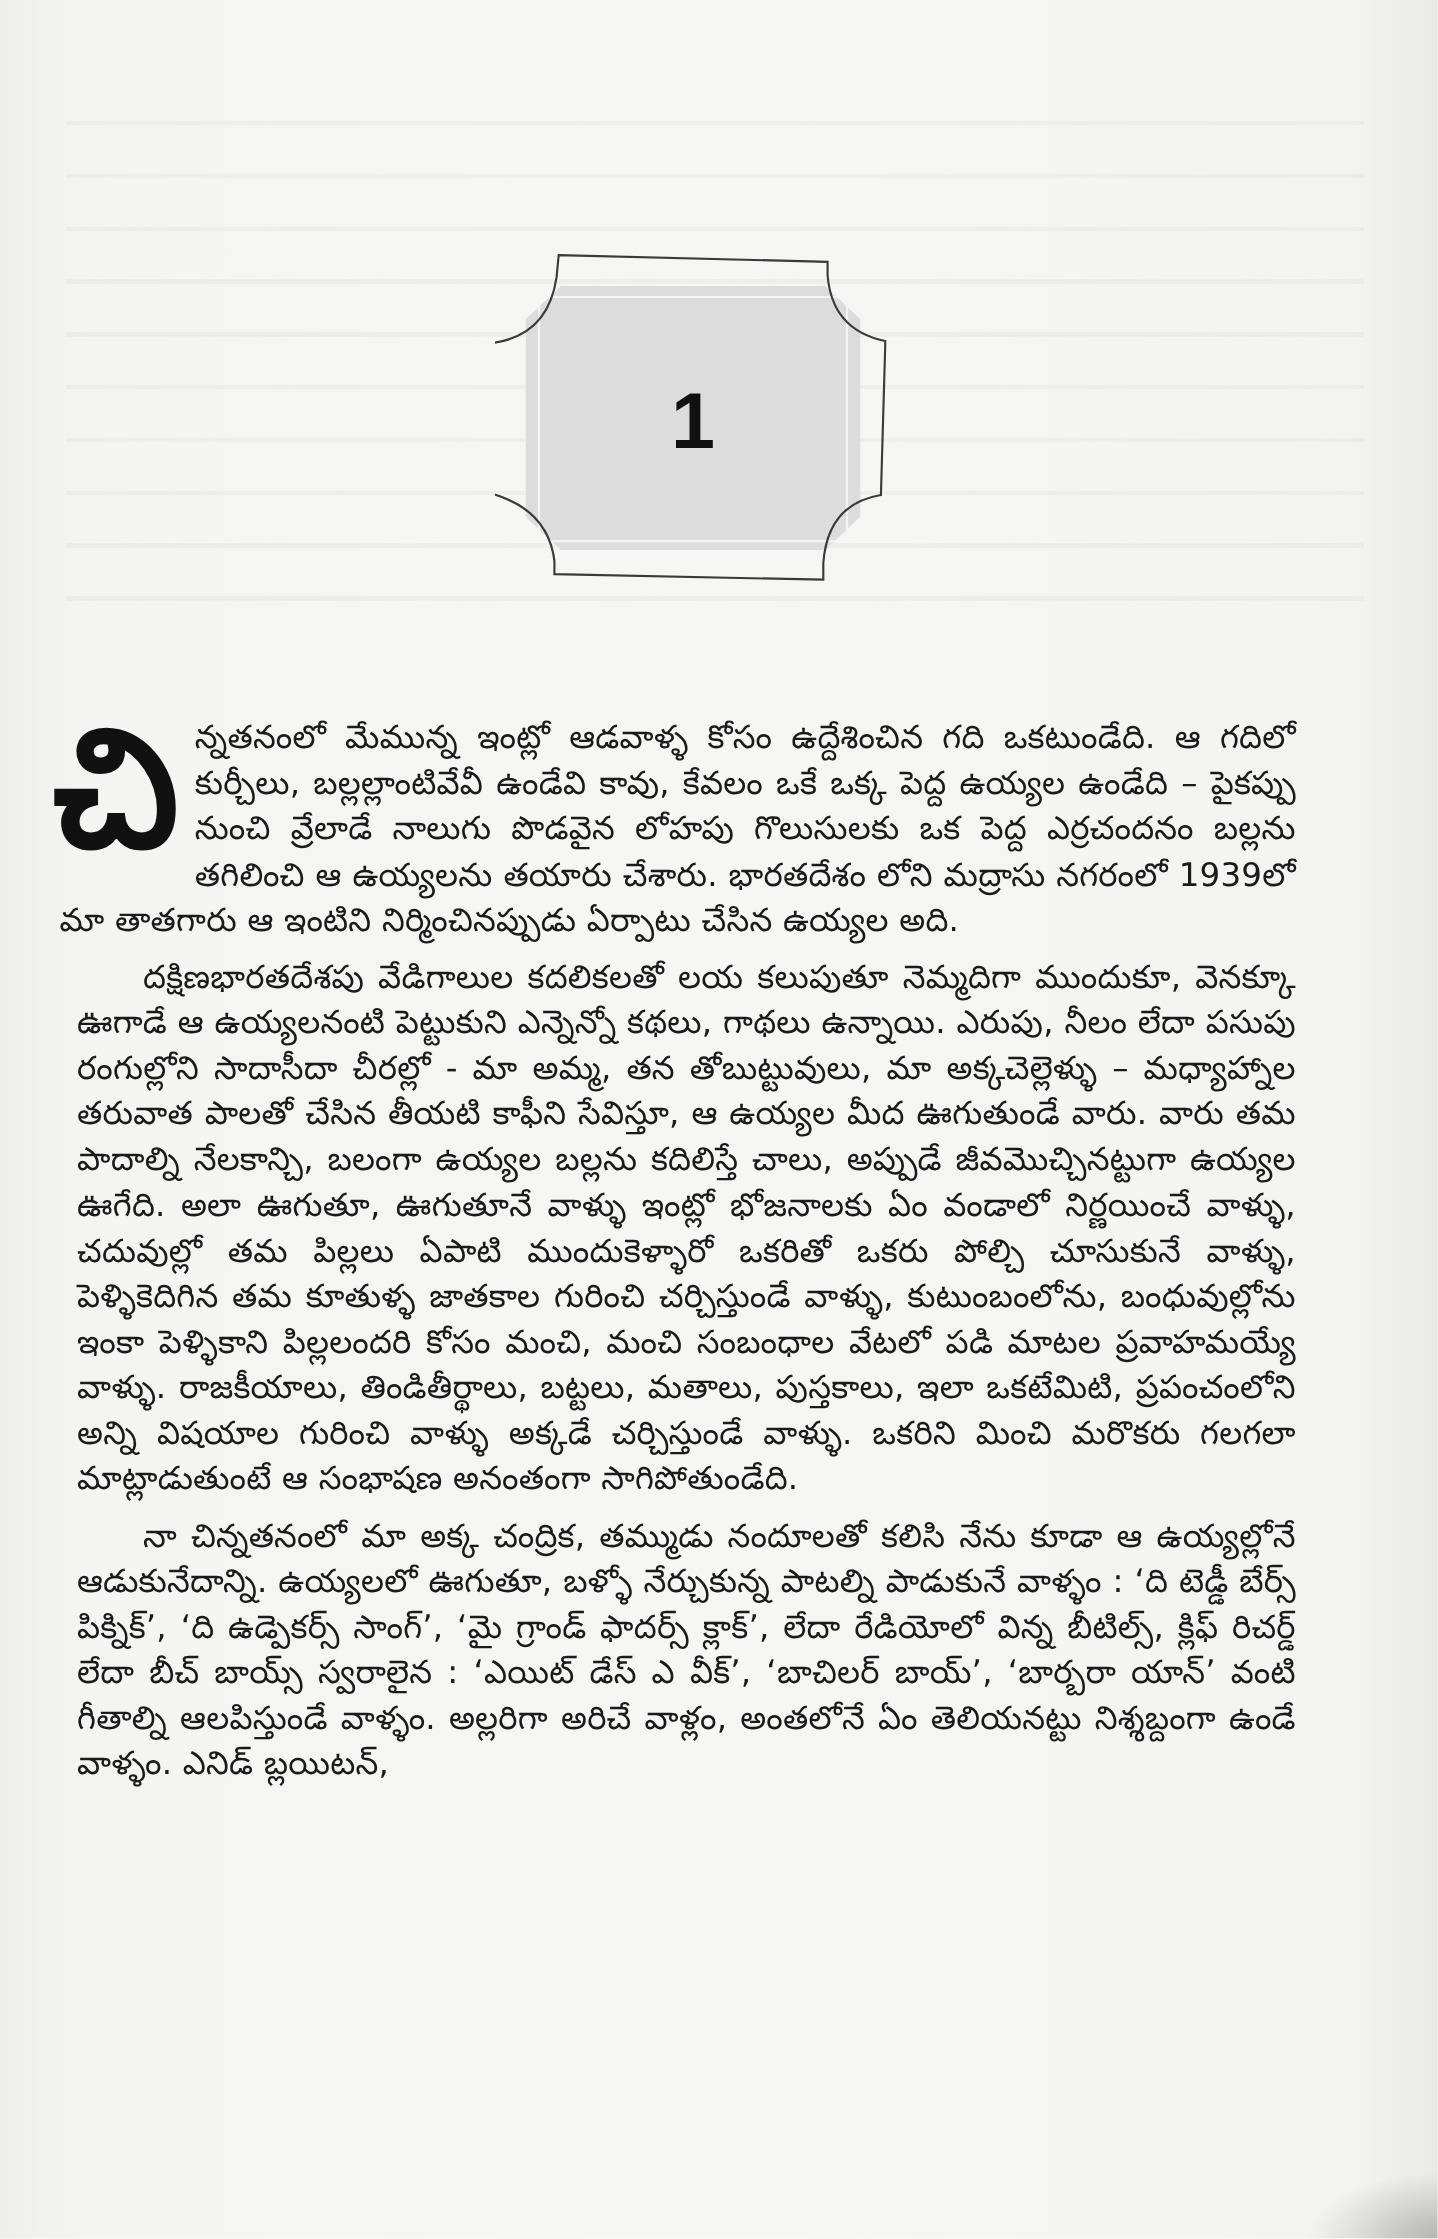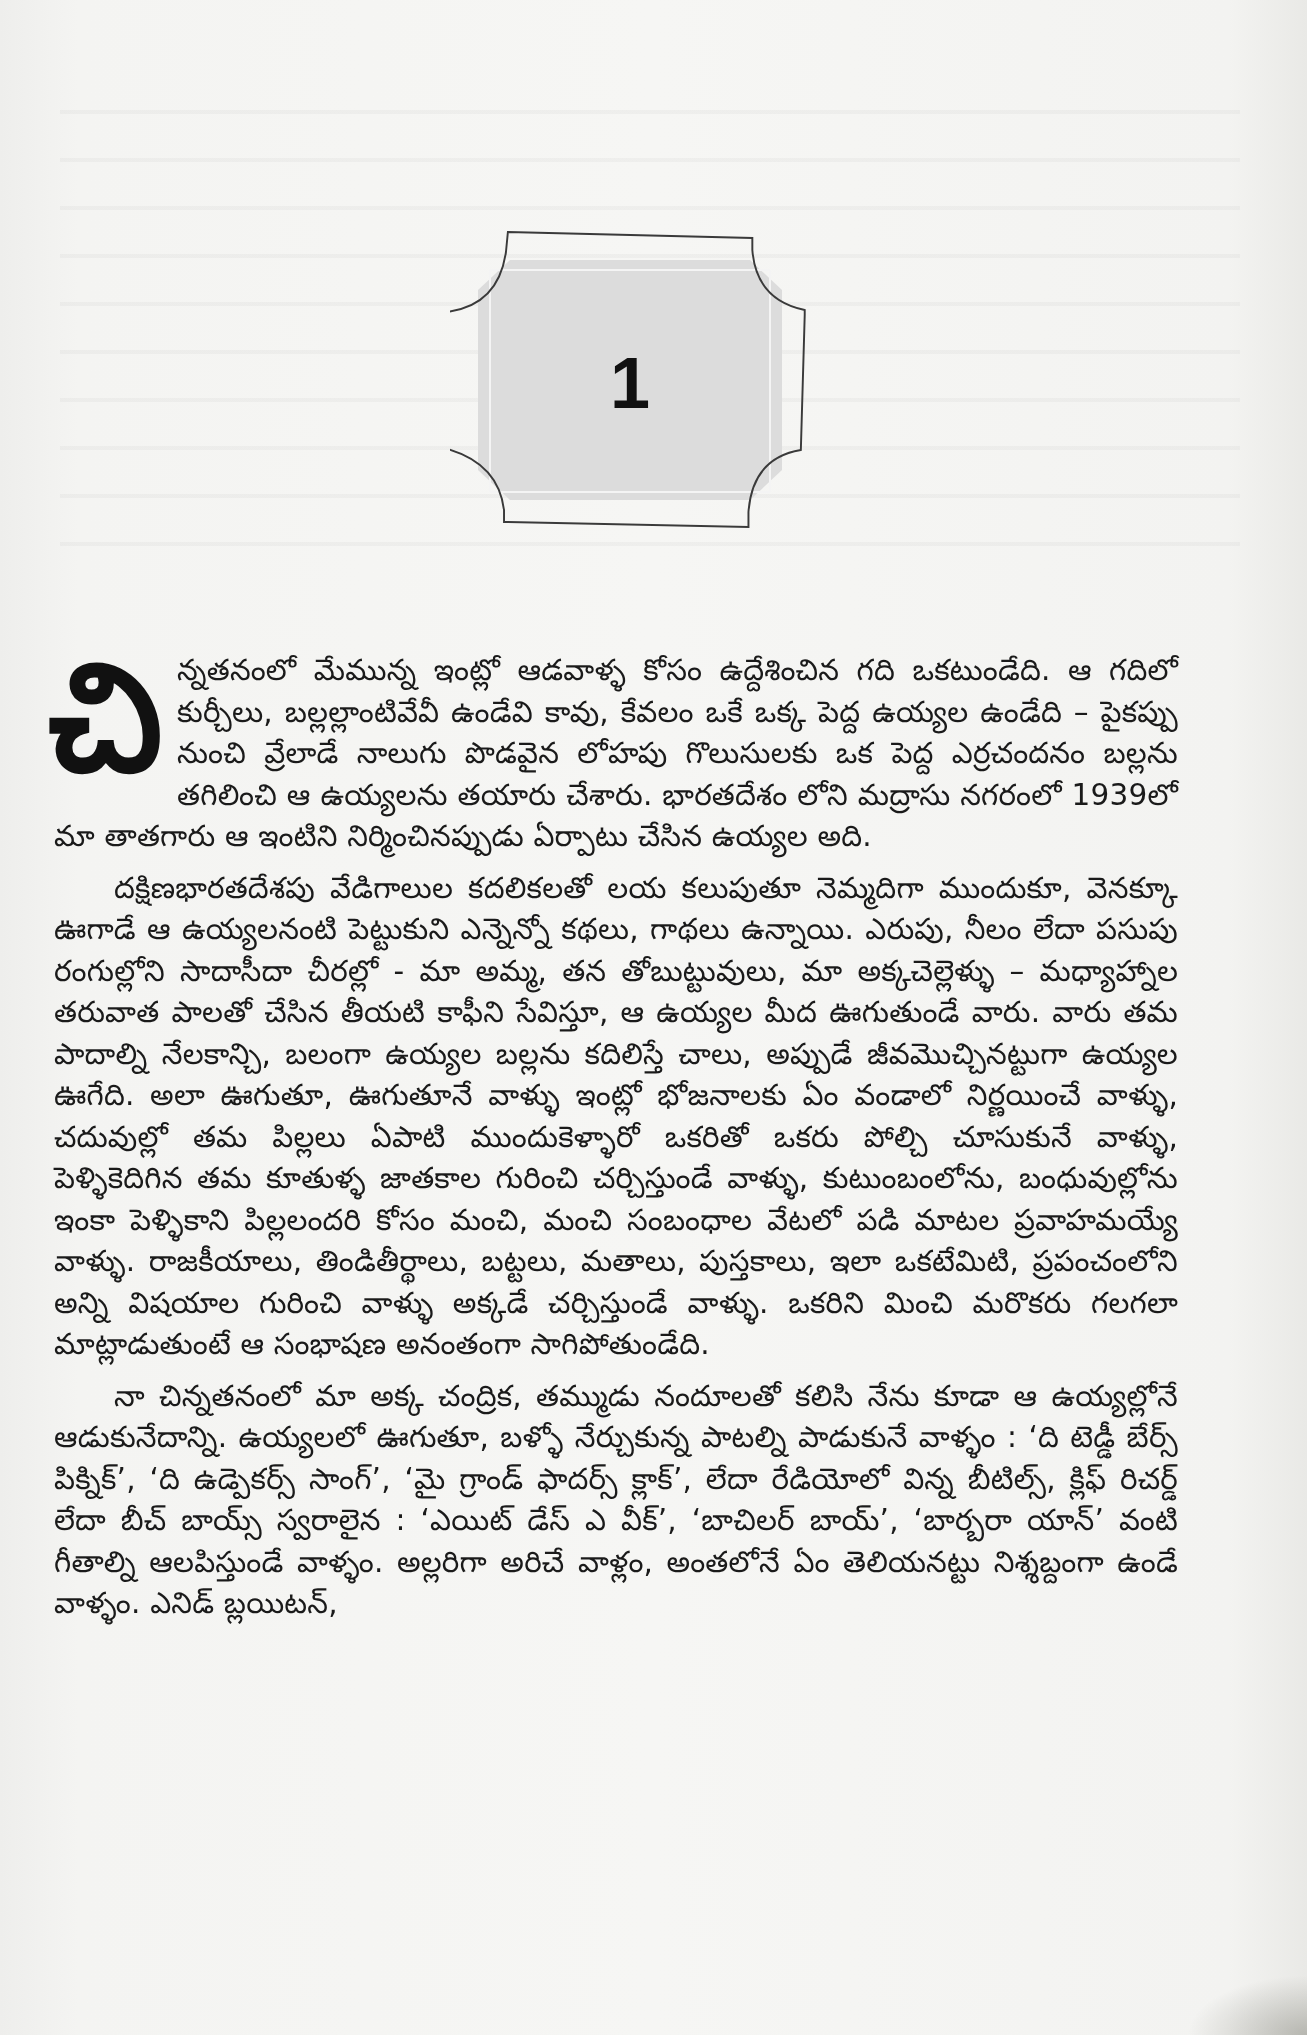--- a/index.html
+++ b/index.html
@@ -68,20 +68,21 @@
       font-size: 29.5px;
       line-height: 41.5px;
       text-align: justify;
       letter-spacing: 0.2px;
     }
     .para {
       margin: 0 0 10px 0;
     }
     .para.indent {
       text-indent: 60px;
+      margin-left: 16px;
     }
     .drop-cap {
       float: left;
       font-size: 150px;
       line-height: 124px;
       font-weight: bold;
       margin: 6px 14px 0 -6px;
       color: #111;
     }
     .bottom-shadow {

